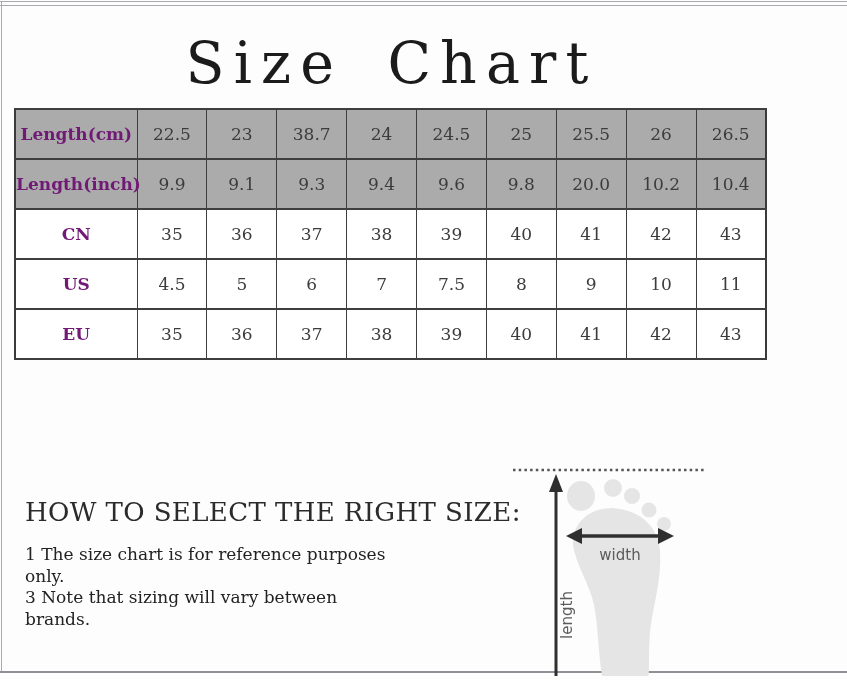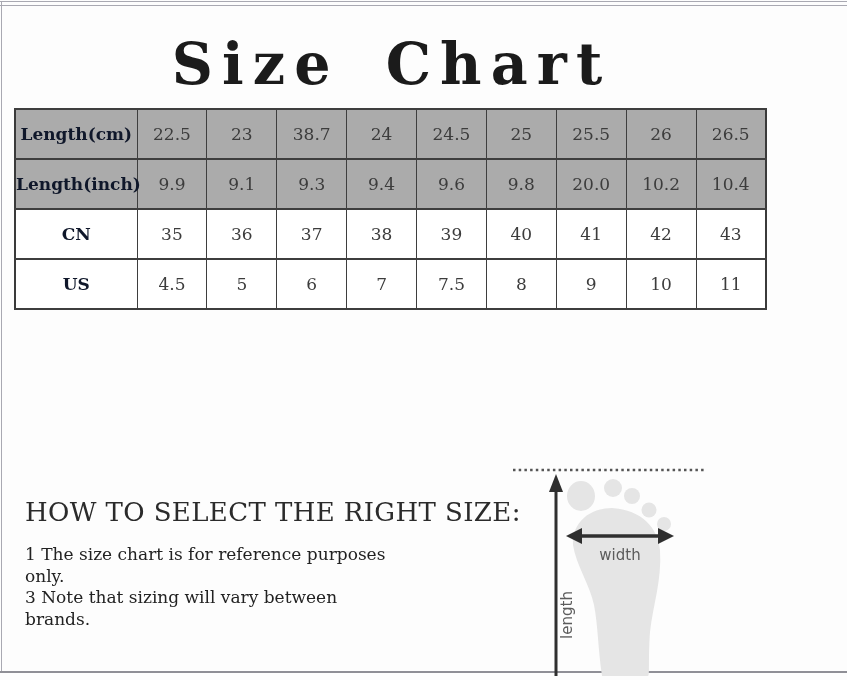--- a/index.html
+++ b/index.html
@@ -14,21 +14,21 @@
   .frame-line { position: absolute; background: #a9a9b2; }
   .frame-top1 { top: 1px; left: 0; right: 0; height: 1px; }
   .frame-top2 { top: 5px; left: 0; right: 0; height: 1px; }
   .frame-left { top: 1px; left: 1px; width: 1px; height: 671px; }
   .frame-bottom { top: 671px; left: 0; right: 0; height: 2px; background: #8f8f96; }
 
   .title {
     position: absolute; top: 30px; left: 0; width: 100%;
     box-sizing: border-box; padding-right: 64px;
     text-align: center;
-    font-size: 57px; font-weight: bold;
+    font-size: 57px; font-weight: normal;
     letter-spacing: 0.16em; word-spacing: 0.30em;
     color: #1b1b1b; margin: 0;
   }
 
   table.size-chart {
     position: absolute; top: 108px; left: 14px;
     width: 753px;
     border-collapse: collapse;
     table-layout: fixed;
     background: #ffffff;
@@ -36,21 +36,21 @@
   }
   table.size-chart col.label-col { width: 122px; }
   table.size-chart th, table.size-chart td {
     border: 1px solid #3e3e3e;
     border-top-width: 2px; border-bottom-width: 2px;
     height: 48px;
     text-align: center; vertical-align: middle;
     font-size: 17px;
     padding: 0;
   }
-  table.size-chart th { font-weight: bold; color: #0f172a; }
+  table.size-chart th { font-weight: bold; color: #701a75; }
   table.size-chart td { color: #3c3c3c; }
   table.size-chart tr.shaded th, table.size-chart tr.shaded td { background: #ababab; }
 
   .guide-heading {
     position: absolute; left: 25px; top: 497px;
     font-size: 26px; font-weight: normal;
     letter-spacing: 0.015em;
     color: #2b2b2b; margin: 0;
   }
   .guide-notes {
@@ -130,20 +130,32 @@
         <td>4.5</td>
         <td>5</td>
         <td>6</td>
         <td>7</td>
         <td>7.5</td>
         <td>8</td>
         <td>9</td>
         <td>10</td>
         <td>11</td>
       </tr>
+      <tr>
+        <th>EU</th>
+        <td>35</td>
+        <td>36</td>
+        <td>37</td>
+        <td>38</td>
+        <td>39</td>
+        <td>40</td>
+        <td>41</td>
+        <td>42</td>
+        <td>43</td>
+      </tr>
     </tbody>
 </table>
 
 <h2 class="guide-heading">HOW TO SELECT THE RIGHT SIZE:</h2>
 <div class="guide-notes">
     <p>1 The size chart is for reference purposes only.</p>
     <p>3 Note that sizing will vary between brands.</p>
   </div>
 
 <svg class="foot-diagram" width="215" height="218" viewBox="505 458 215 218" xmlns="http://www.w3.org/2000/svg">

